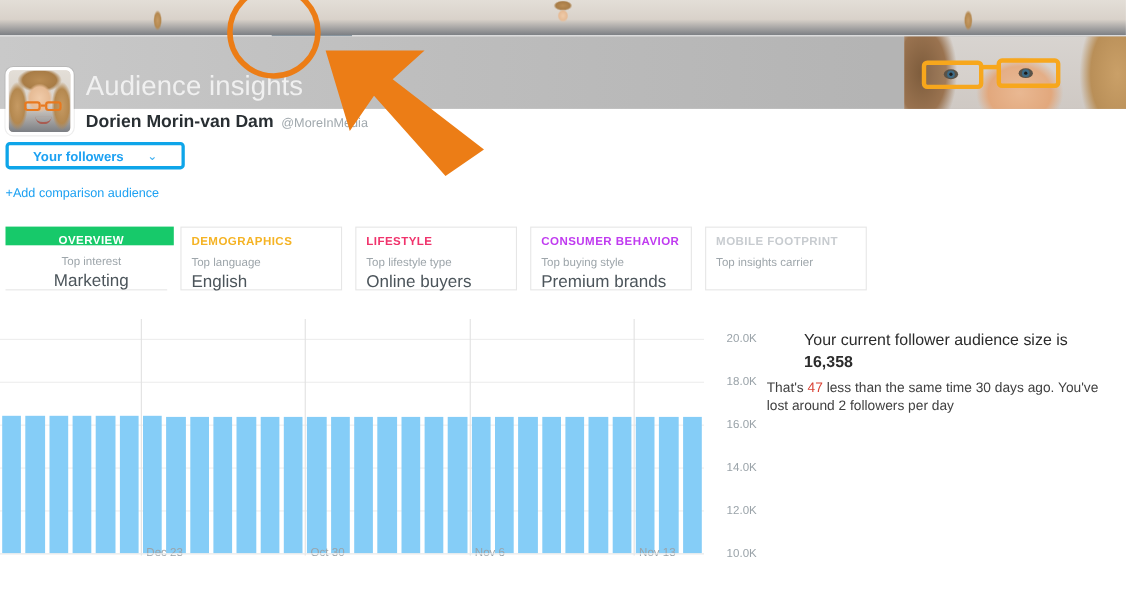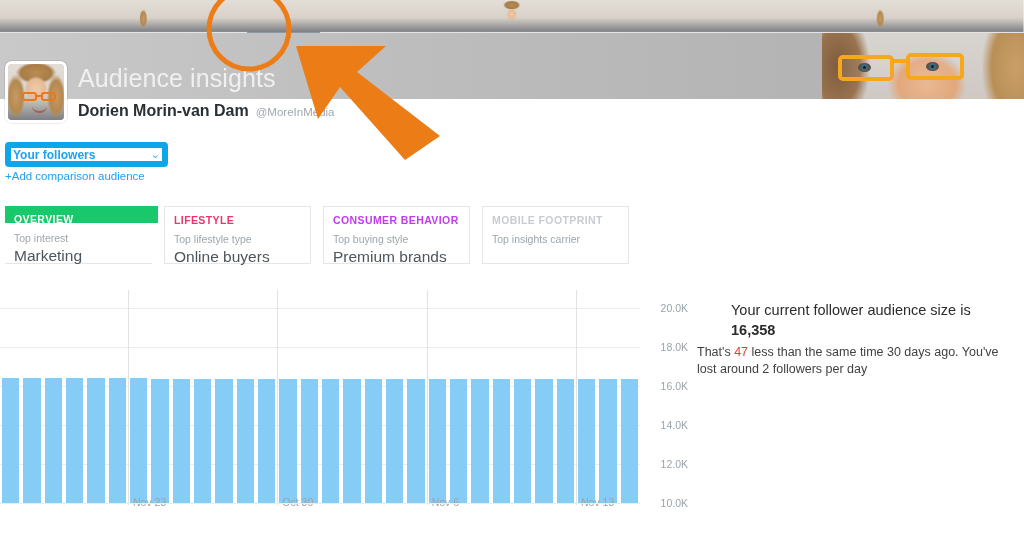--- a/index.html
+++ b/index.html
@@ -94,39 +94,39 @@
     font-size: 25px; color: #f0f0f0; font-weight: 400; letter-spacing: 0.1px;
   }
   .profile-name-row {
     position: absolute; left: 78px; top: 102px; display: flex; align-items: baseline;
   }
   .profile-name { font-size: 16px; font-weight: bold; color: #292f33; }
   .profile-handle { font-size: 11.5px; color: #a0a8ad; margin-left: 7px; }
 
   
   .aud-select {
-    position: absolute; left: 5px; top: 142px; width: 163px; height: 25px;
-    border: 6px solid #0ea5e9; border-radius: 4px; background: #fff;
-    display: flex; align-items: center; padding: 0 2px; cursor: pointer;
+    position: absolute; left: 5px; top: 129px; width: 163px; height: 25px;
+    border: 3px solid #0ea5e9; border-radius: 4px; background: #fff;
+    display: flex; align-items: center; padding: 0 22px; cursor: pointer;
   }
   .aud-select-label { font-size: 12px; font-weight: bold; color: #1da1f2; }
   .aud-select-caret { margin-left: auto; color: #41b0f0; font-size: 11px; }
   .add-compare {
     position: absolute; left: 5px; top: 170px;
     font-size: 11.5px; color: #1da1f2; cursor: pointer;
   }
 
   
   .cat-row { position: absolute; left: 5px; top: 206px; display: flex; }
   .cat-card {
     width: 147px; height: 58px; background: #fff;
     border: 1px solid #e6e6e6; margin-right: 12px; position: relative;
     padding: 6px 0 0 9px; cursor: pointer;
   }
-  .cat-card.active { border: none; background: #fff; }
+  .cat-card.active { border: none; background: #fff; text-align: center; }
   .cat-head {
     font-size: 10.5px; font-weight: bold; letter-spacing: 0.4px; line-height: 14px;
   }
   .cat-card.active .cat-headbar {
     position: absolute; left: 0; top: 0; width: 153px; height: 17px; background: #17c96a;
   }
   .cat-card.active .cat-head {
     position: relative; color: #ffffff; z-index: 2; padding-left: 0;
   }
   .cat-sub { font-size: 10.5px; color: #9ea6ab; margin-top: 6px; line-height: 12px; }
@@ -222,20 +222,25 @@
     <span class="aud-select-caret">⌄</span>
   </div>
   <div class="add-compare">+Add comparison audience</div>
 
   <div class="cat-row">
     <div class="cat-card active">
       <div class="cat-headbar"></div>
       <div class="cat-head">OVERVIEW</div>
       <div class="cat-sub">Top interest</div>
       <div class="cat-val">Marketing</div>
+    </div>
+    <div class="cat-card">
+      <div class="cat-head" style="color:#f5b324">DEMOGRAPHICS</div>
+      <div class="cat-sub">Top language</div>
+      <div class="cat-val">English</div>
     </div>
     <div class="cat-card">
       <div class="cat-head" style="color:#f0336c">LIFESTYLE</div>
       <div class="cat-sub">Top lifestyle type</div>
       <div class="cat-val">Online buyers</div>
     </div>
     <div class="cat-card">
       <div class="cat-head" style="color:#c03bf0">CONSUMER BEHAVIOR</div>
       <div class="cat-sub">Top buying style</div>
       <div class="cat-val">Premium brands</div>
@@ -288,21 +293,21 @@
     <div id="ylabels">
         <div class="ylabel" style="top: 18px;">20.0K</div>
         <div class="ylabel" style="top: 57px;">18.0K</div>
         <div class="ylabel" style="top: 96px;">16.0K</div>
         <div class="ylabel" style="top: 135px;">14.0K</div>
         <div class="ylabel" style="top: 174px;">12.0K</div>
         <div class="ylabel" style="top: 213px;">10.0K</div>
       </div>
     <div id="xlabels">
         <div class="vsep" style="left: 128px; top: 0px; height: 215px;"></div>
-        <div class="xlabel" style="left: 133px; top: 206px;">Nov 23</div>
+        <div class="xlabel" style="left: 133px; top: 206px;">Dec 23</div>
         <div class="vsep" style="left: 277.333px; top: 0px; height: 215px;"></div>
         <div class="xlabel" style="left: 282.333px; top: 206px;">Oct 30</div>
         <div class="vsep" style="left: 426.667px; top: 0px; height: 215px;"></div>
         <div class="xlabel" style="left: 431.667px; top: 206px;">Nov 6</div>
         <div class="vsep" style="left: 576px; top: 0px; height: 215px;"></div>
         <div class="xlabel" style="left: 581px; top: 206px;">Nov 13</div>
         <div class="axis-baseline" style="top: 213px;"></div>
       </div>
   </div>
 

